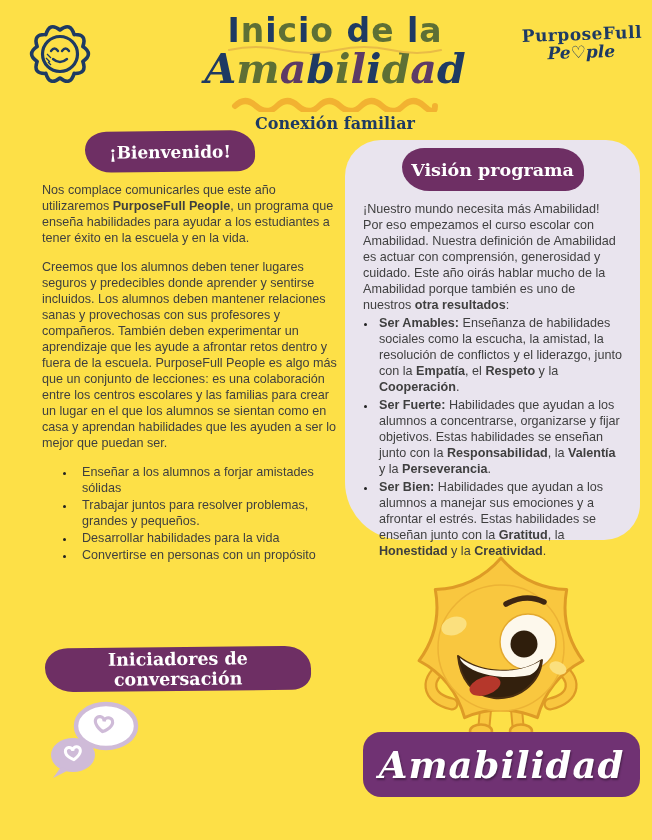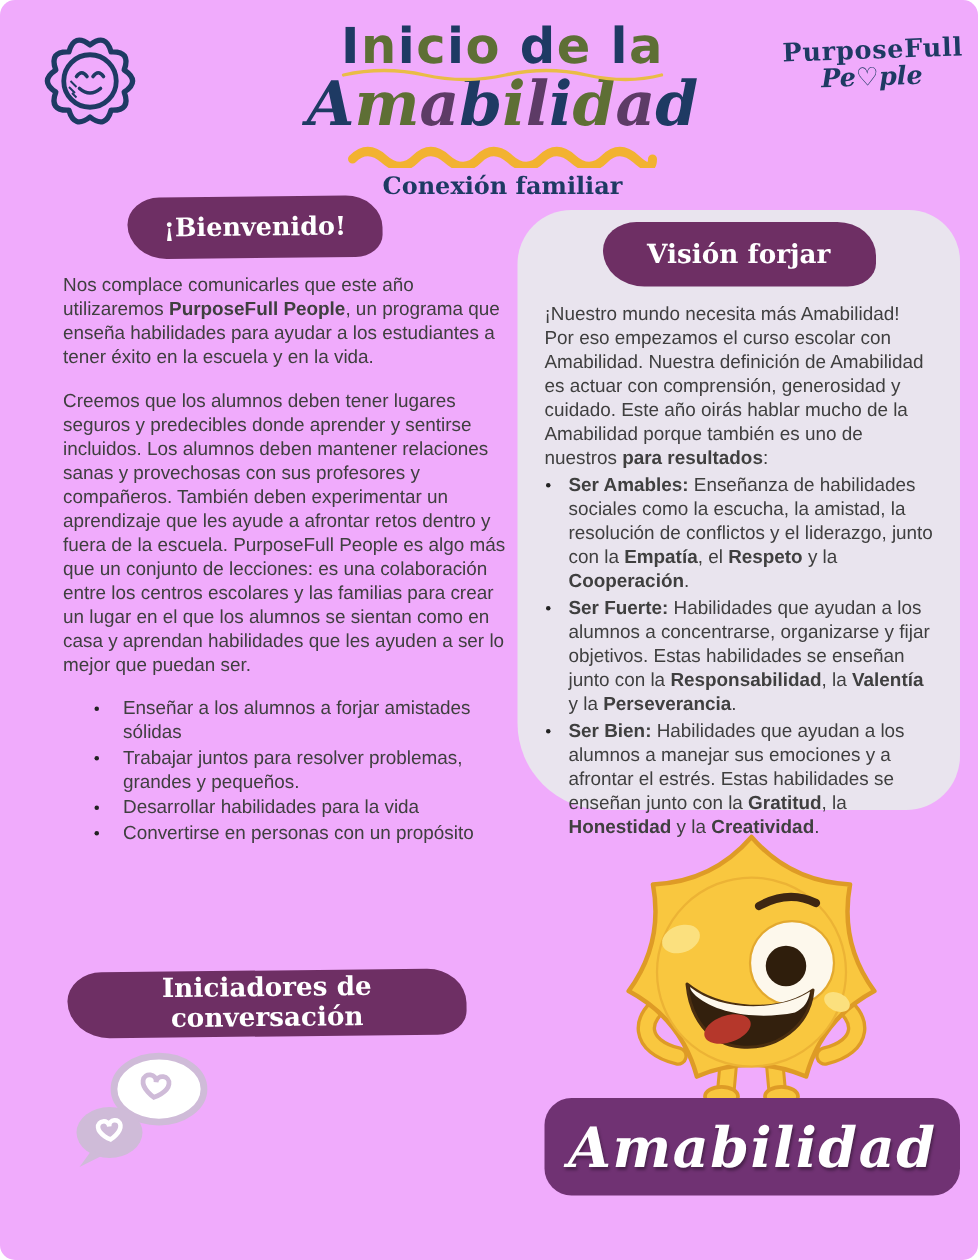--- a/index.html
+++ b/index.html
@@ -1,20 +1,20 @@
 <!DOCTYPE html>
 <html><head>
 <meta charset="utf-8">
 <style>
   * { margin:0; padding:0; box-sizing:border-box; }
   html,body { background:#fff; }
   .page {
     position:relative; width:652px; height:840px; margin:0 auto;
-    background:#f0abfc; overflow:hidden;
-    font-family:"Liberation Sans", sans-serif; color:#3F3F3F;border-radius:10px;
+    background:#fde047; overflow:hidden;
+    font-family:"Liberation Sans", sans-serif; color:#3F3F3F;
   }
   
   .sun { position:absolute; left:18px; top:10px; width:84px; height:88px; }
   .title-block { position:absolute; left:165px; top:14px; width:340px; text-align:center; }
   .title-line1 {
     font-family:"DejaVu Sans", sans-serif; font-weight:bold; font-size:33px;
     letter-spacing:1px; color:#1E3A63; line-height:1.0; position:relative; z-index:2;
   }
   .thin-wave { display:block; margin:-4px auto -6px auto; position:relative; z-index:1; }
   .title-line2 {
@@ -118,23 +118,23 @@
     <p>Creemos que los alumnos deben tener lugares seguros y predecibles donde aprender y sentirse incluidos. Los alumnos deben mantener relaciones sanas y provechosas con sus profesores y compañeros. También deben experimentar un aprendizaje que les ayude a afrontar retos dentro y fuera de la escuela. PurposeFull People es algo más que un conjunto de lecciones: es una colaboración entre los centros escolares y las familias para crear un lugar en el que los alumnos se sientan como en casa y aprendan habilidades que les ayuden a ser lo mejor que puedan ser.</p>
     <ul>
         <li>Enseñar a los alumnos a forjar amistades sólidas</li>
         <li>Trabajar juntos para resolver problemas, grandes y pequeños.</li>
         <li>Desarrollar habilidades para la vida</li>
         <li>Convertirse en personas con un propósito</li>
       </ul>
   </div>
 
   <div class="panel">
-    <div class="badge-overview">Visión forjar</div>
+    <div class="badge-overview">Visión programa</div>
     <div class="panel-text">
-      <p>¡Nuestro mundo necesita más Amabilidad! Por eso empezamos el curso escolar con Amabilidad. Nuestra definición de Amabilidad es actuar con comprensión, generosidad y cuidado. Este año oirás hablar mucho de la Amabilidad porque también es uno de nuestros <strong>para resultados</strong>:</p>
+      <p>¡Nuestro mundo necesita más Amabilidad! Por eso empezamos el curso escolar con Amabilidad. Nuestra definición de Amabilidad es actuar con comprensión, generosidad y cuidado. Este año oirás hablar mucho de la Amabilidad porque también es uno de nuestros <strong>otra resultados</strong>:</p>
       <ul>
           <li><strong>Ser Amables:</strong> Enseñanza de habilidades sociales como la escucha, la amistad, la resolución de conflictos y el liderazgo, junto con la <strong>Empatía</strong>, el <strong>Respeto</strong> y la <strong>Cooperación</strong>.</li>
           <li><strong>Ser Fuerte:</strong> Habilidades que ayudan a los alumnos a concentrarse, organizarse y fijar objetivos. Estas habilidades se enseñan junto con la <strong>Responsabilidad</strong>, la <strong>Valentía</strong> y la <strong>Perseverancia</strong>.</li>
           <li><strong>Ser Bien:</strong> Habilidades que ayudan a los alumnos a manejar sus emociones y a afrontar el estrés. Estas habilidades se enseñan junto con la <strong>Gratitud</strong>, la <strong>Honestidad</strong> y la <strong>Creatividad</strong>.</li>
         </ul>
     </div>
   </div>
 
   <div class="badge badge-conv">Iniciadores de conversación</div>
 

